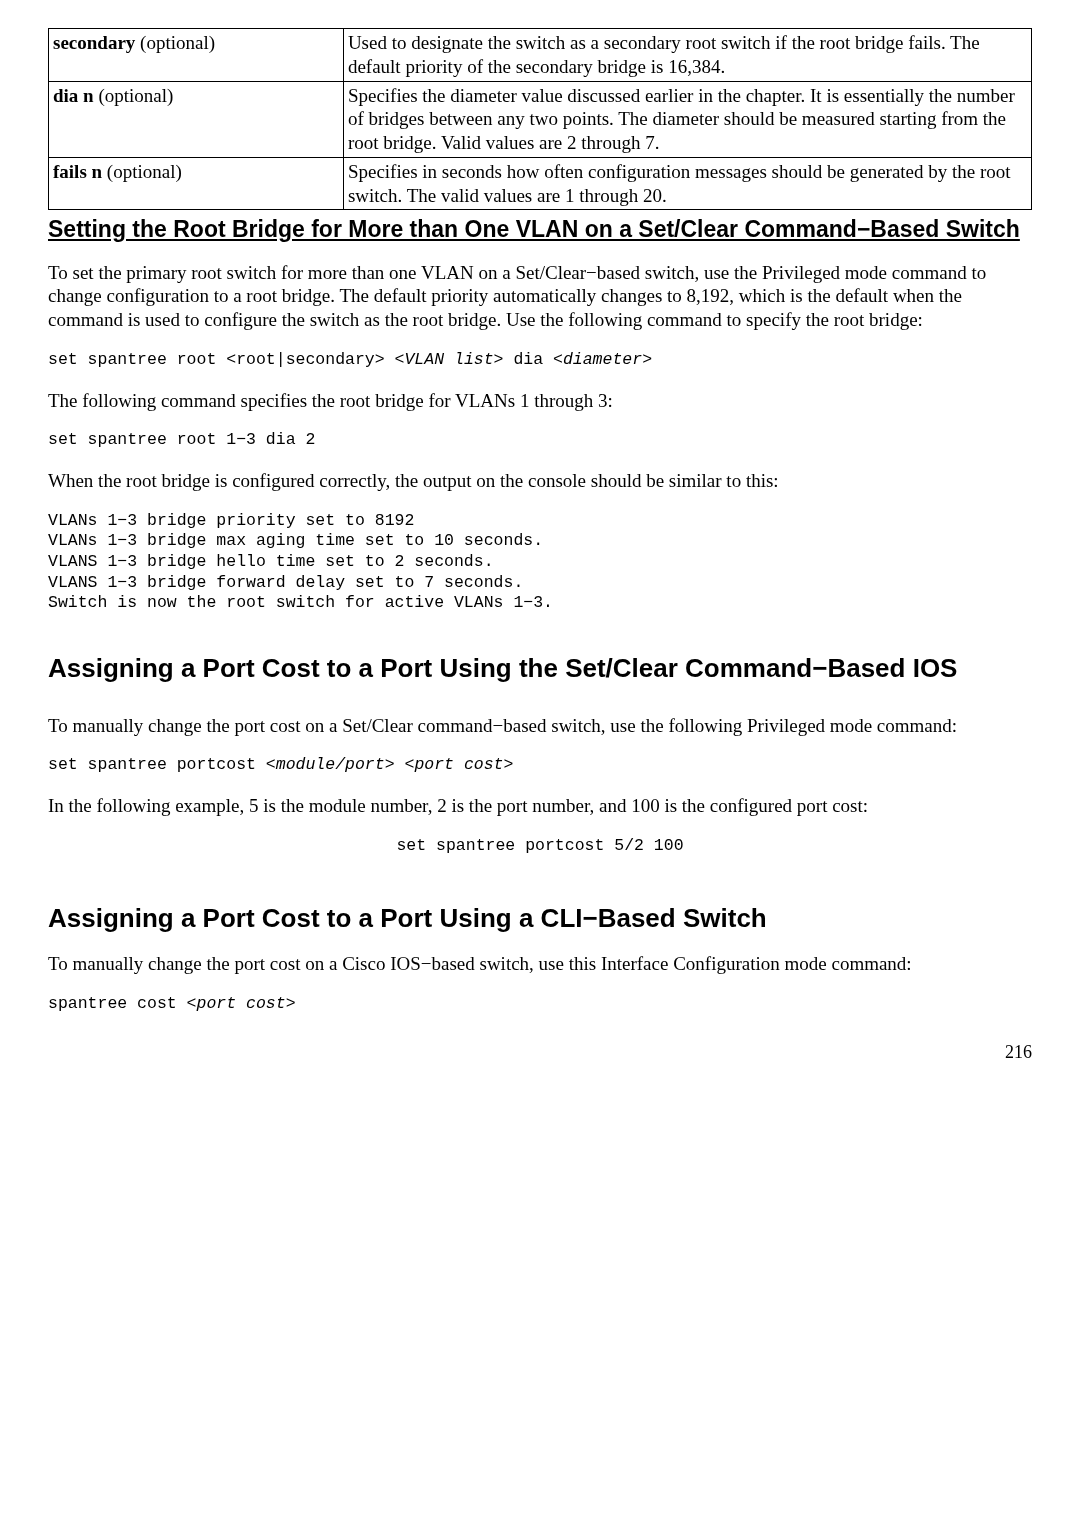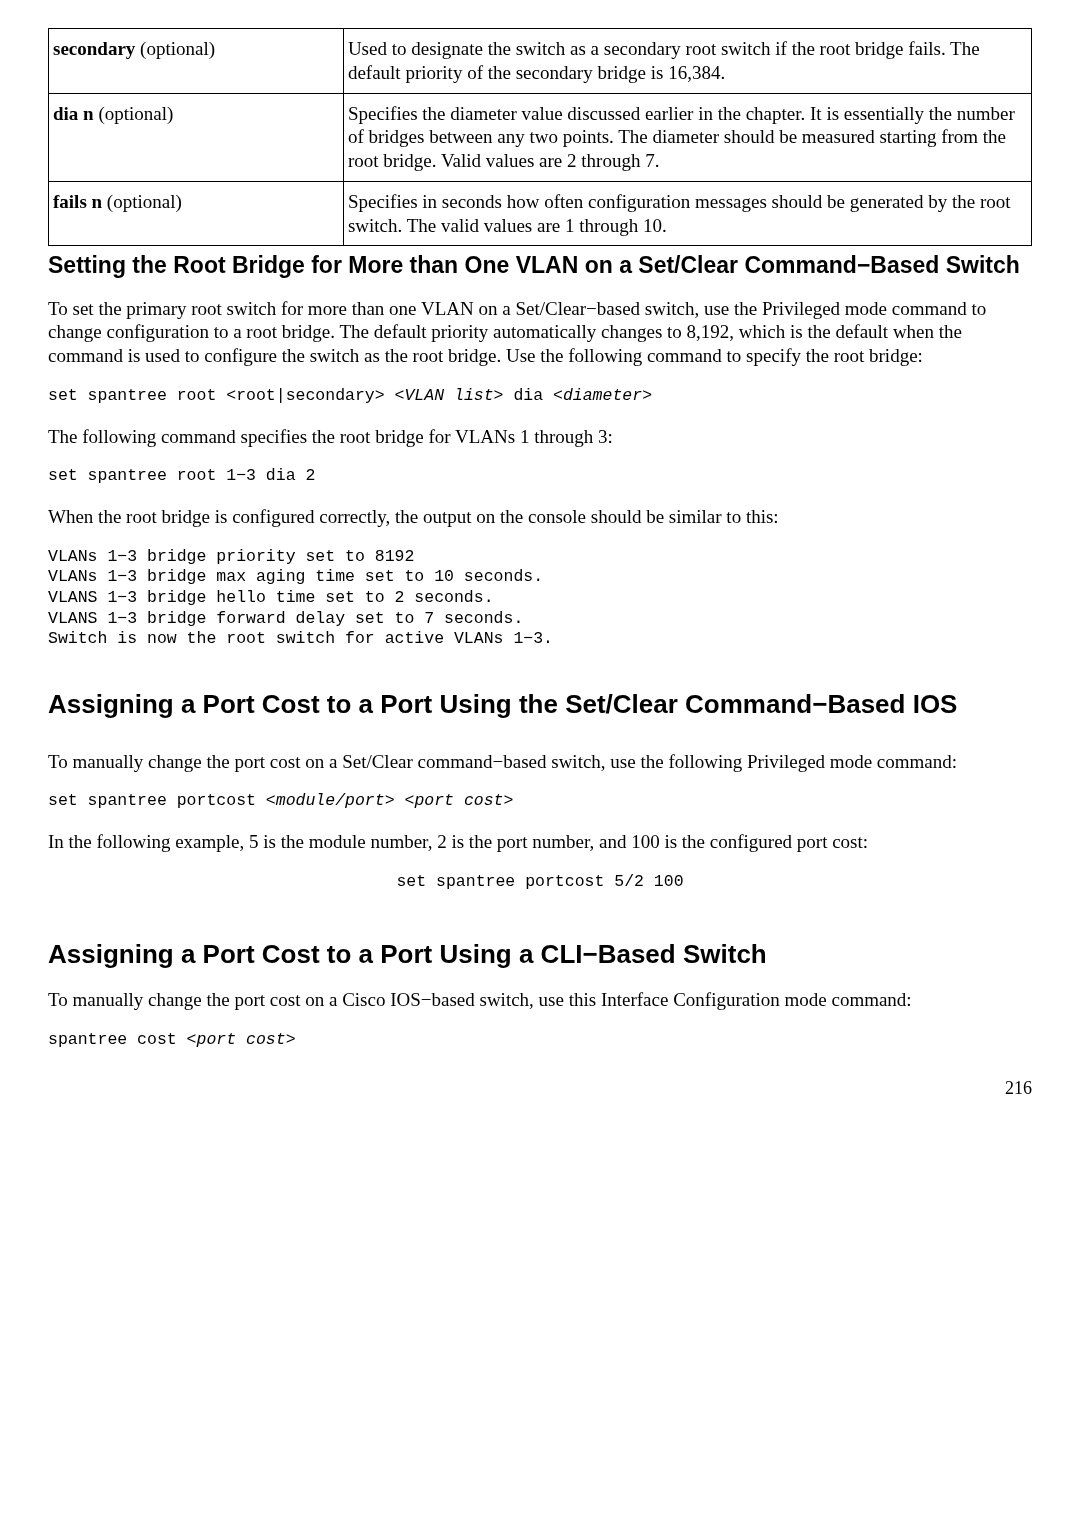--- a/index.html
+++ b/index.html
@@ -13,38 +13,39 @@
     box-sizing: border-box;
     background: #fff;
   }
   table {
     border-collapse: collapse;
     width: 100%;
     margin-bottom: 6px;
   }
   td {
     border: 1px solid #000;
-    padding: 8px 4px;
+    padding: 2px 4px;
     vertical-align: top;
     font-size: 19px;
   }
   td.left {
     width: 30%;
   }
   h2 {
     font-family: Arial, Helvetica, sans-serif;
     font-weight: bold;
     font-size: 26px;
     margin: 4px 0 18px 0;
     line-height: 1.15;
   }
   h2.subhead {
     font-size: 23px;
     margin-top: 2px;
     margin-bottom: 18px;
+    text-decoration: underline;
   }
   p {
     margin: 0 0 18px 0;
   }
   pre {
     font-family: "Courier New", Courier, monospace;
     font-size: 16.5px;
     margin: 0 0 18px 0;
     white-space: pre;
     line-height: 1.25;
@@ -67,21 +68,21 @@
       <tr>
     <td class="left"><b>secondary</b><span> (optional)</span></td>
     <td>Used to designate the switch as a secondary root switch if the root bridge fails. The default priority of the secondary bridge is 16,384.</td>
   </tr>
   <tr>
     <td class="left"><b>dia n</b><span> (optional)</span></td>
     <td>Specifies the diameter value discussed earlier in the chapter. It is essentially the number of bridges between any two points. The diameter should be measured starting from the root bridge. Valid values are 2 through 7.</td>
   </tr>
   <tr>
     <td class="left"><b>fails n</b><span> (optional)</span></td>
-    <td>Specifies in seconds how often configuration messages should be generated by the root switch. The valid values are 1 through 10.</td>
+    <td>Specifies in seconds how often configuration messages should be generated by the root switch. The valid values are 1 through 20.</td>
   </tr>
 </tbody>
   </table>
 
 <h2 class="subhead">Setting the Root Bridge for More than One VLAN on a Set/Clear Command−Based Switch</h2>
 
 <p>To set the primary root switch for more than one VLAN on a Set/Clear−based switch, use the Privileged mode command to change configuration to a root bridge. The default priority automatically changes to 8,192, which is the default when the command is used to configure the switch as the root bridge. Use the following command to specify the root bridge:</p>
 
 <pre><span>set spantree root &lt;root|secondary&gt; &lt;</span><span class="italic">VLAN list</span><span>&gt; dia &lt;</span><span class="italic">diameter</span><span>&gt;</span></pre>
 

